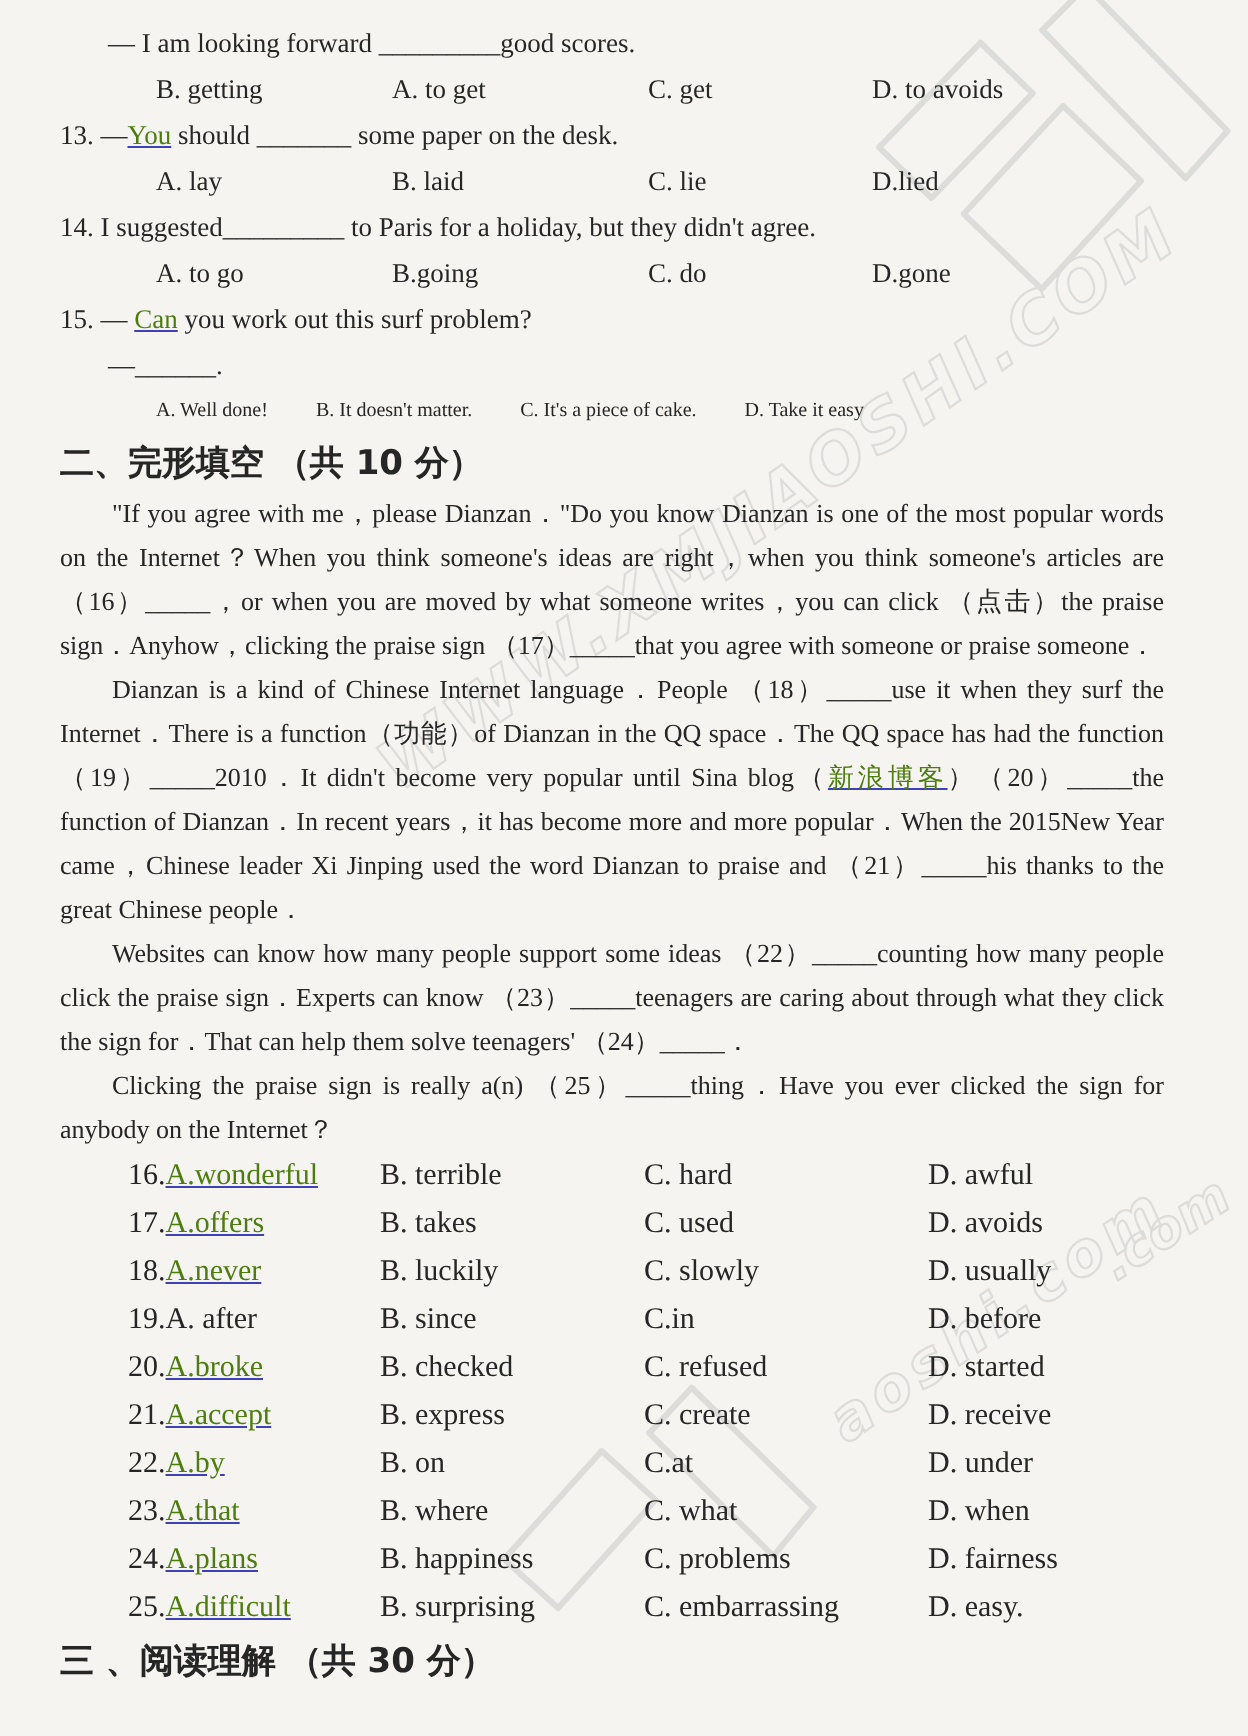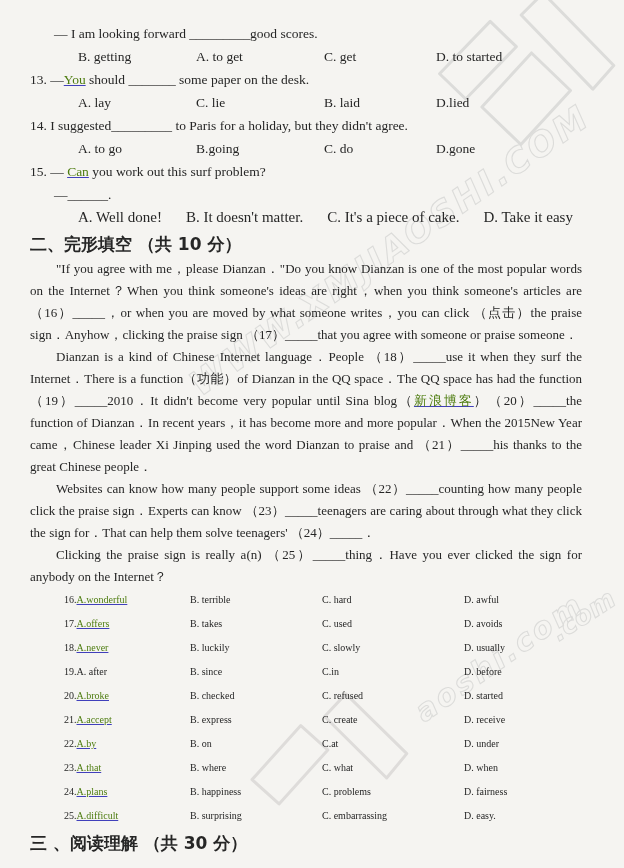--- a/index.html
+++ b/index.html
@@ -7,32 +7,32 @@
     position:relative; width:624px; height:868px; overflow:hidden;
     background:#f5f4f1; color:#262626;
     font-family:"Liberation Serif", serif;
   }
   .wm{ position:absolute; pointer-events:none; color:transparent;
        -webkit-text-stroke:1.1px #dcdcda; font-family:"DejaVu Sans",sans-serif;
        font-weight:bold; font-style:italic; white-space:nowrap; z-index:0; }
   .wm-line{ font-size:34px; letter-spacing:3px; transform:rotate(-35deg); }
   .wm svg{ display:block; }
   .content{ position:absolute; left:0; top:0; width:608px; z-index:1;
-            padding:22px 26px 0 30px; box-sizing:border-box;
+            padding:10px 26px 0 30px; box-sizing:border-box;
             filter:blur(0.28px); }
   .line{ font-size:13.5px; line-height:23px; white-space:pre-wrap; }
   .q-first{ padding-left:24px; }
   .opts{ display:grid; grid-template-columns:118px 128px 112px auto;
          padding-left:48px; font-size:13.5px; line-height:23px; }
-  .optsw{ display:flex; gap:24px; padding-left:48px; font-size:15px; line-height:23px;text-align:center; }
+  .optsw{ display:flex; gap:24px; padding-left:48px; font-size:10px; line-height:23px;text-align:center; }
   .header{ font-family:"DejaVu Sans",sans-serif; font-weight:600;
            font-size:17px; line-height:27px; margin-top:2px; }
   .para{ font-size:13px; line-height:22px; text-align:justify; text-indent:2em; }
   .cloze{ display:grid; grid-template-columns:126px 132px 142px auto;
-          padding-left:34px; font-size:10px; line-height:24px; }
+          padding-left:34px; font-size:15px; line-height:24px; }
   .link{ color:#4d7c0f; text-decoration:underline; text-decoration-color:#4040bb; }
 </style>
 </head>
 <body>
 
 <div class="page">
 
   <div class="wm" style="left:440px; top:-20px; transform:rotate(-30deg);">
     <svg width="220" height="210" viewBox="0 0 220 210" fill="none" stroke="#dcdcda" stroke-width="3">
       <path d="M20 40 L90 20 L100 55 L30 75 Z" stroke-linejoin="round"></path>
@@ -49,27 +49,27 @@
     </svg>
   </div>
   <div class="wm" style="left:548px; top:600px; transform:rotate(-33deg); font-size:26px;">.com</div>
 
   <div class="content">
       <div class="line q-first"><span>— I am looking forward _________good scores.</span></div>
       <div class="opts">
         <span>B. getting</span>
         <span>A. to get</span>
         <span>C. get</span>
-        <span>D. to started</span>
+        <span>D. to avoids</span>
       </div>
       <div class="line"><span>13. —</span><span class="link">You</span><span> should _______ some paper on the desk.</span></div>
       <div class="opts">
         <span>A. lay</span>
+        <span>B. laid</span>
         <span>C. lie</span>
-        <span>B. laid</span>
         <span>D.lied</span>
       </div>
       <div class="line"><span>14. I suggested_________ to Paris for a holiday, but they didn't agree.</span></div>
       <div class="opts">
         <span>A. to go</span>
         <span>B.going</span>
         <span>C. do</span>
         <span>D.gone</span>
       </div>
       <div class="line"><span>15. — </span><span class="link">Can</span><span> you work out this surf problem?</span></div>

